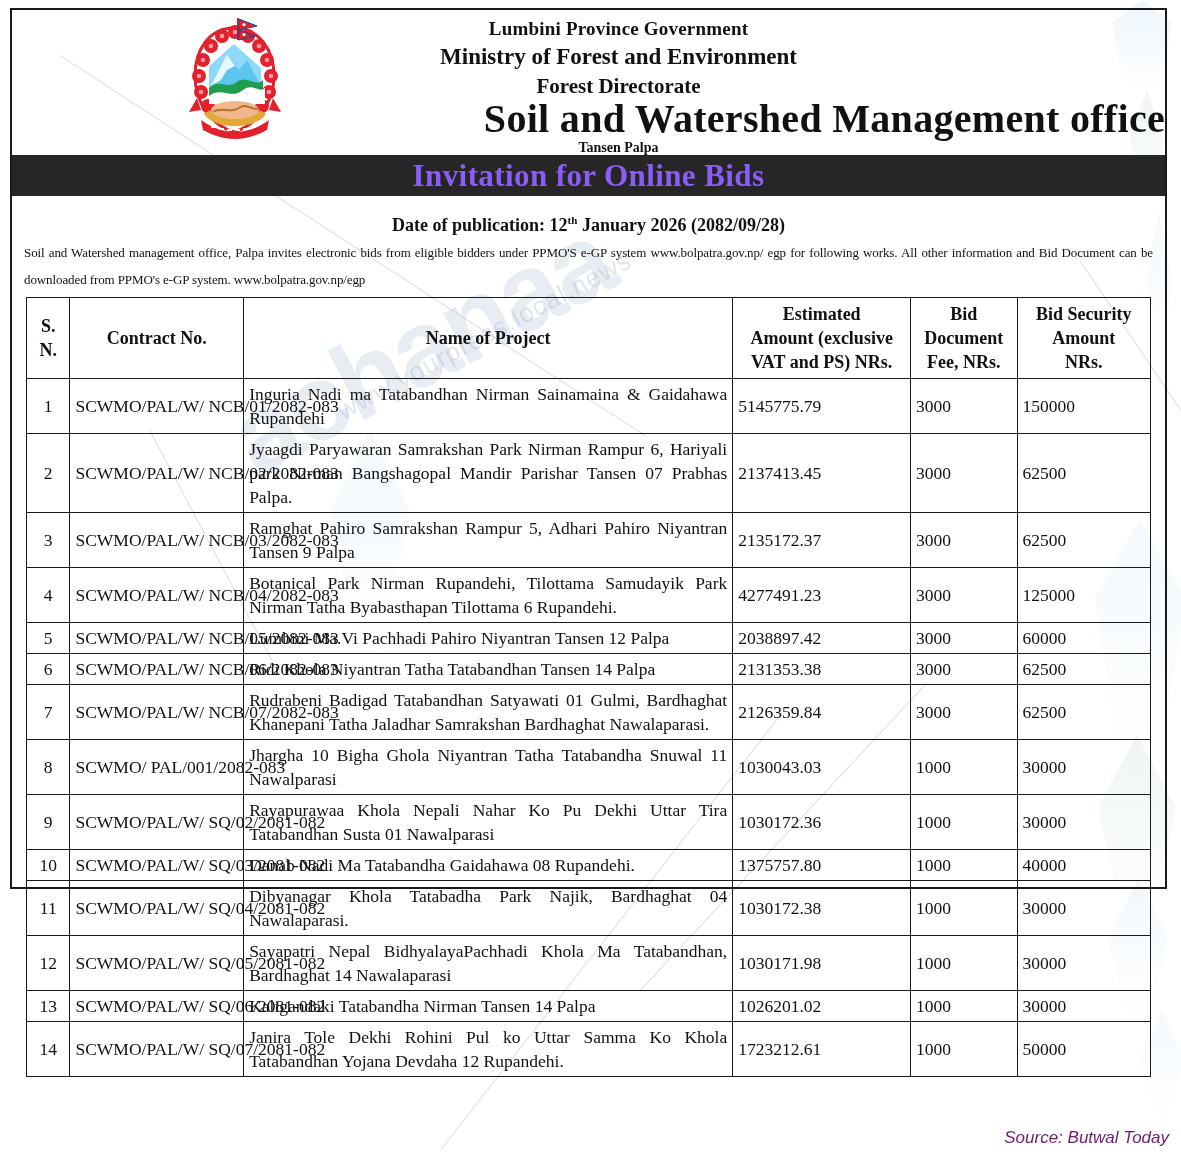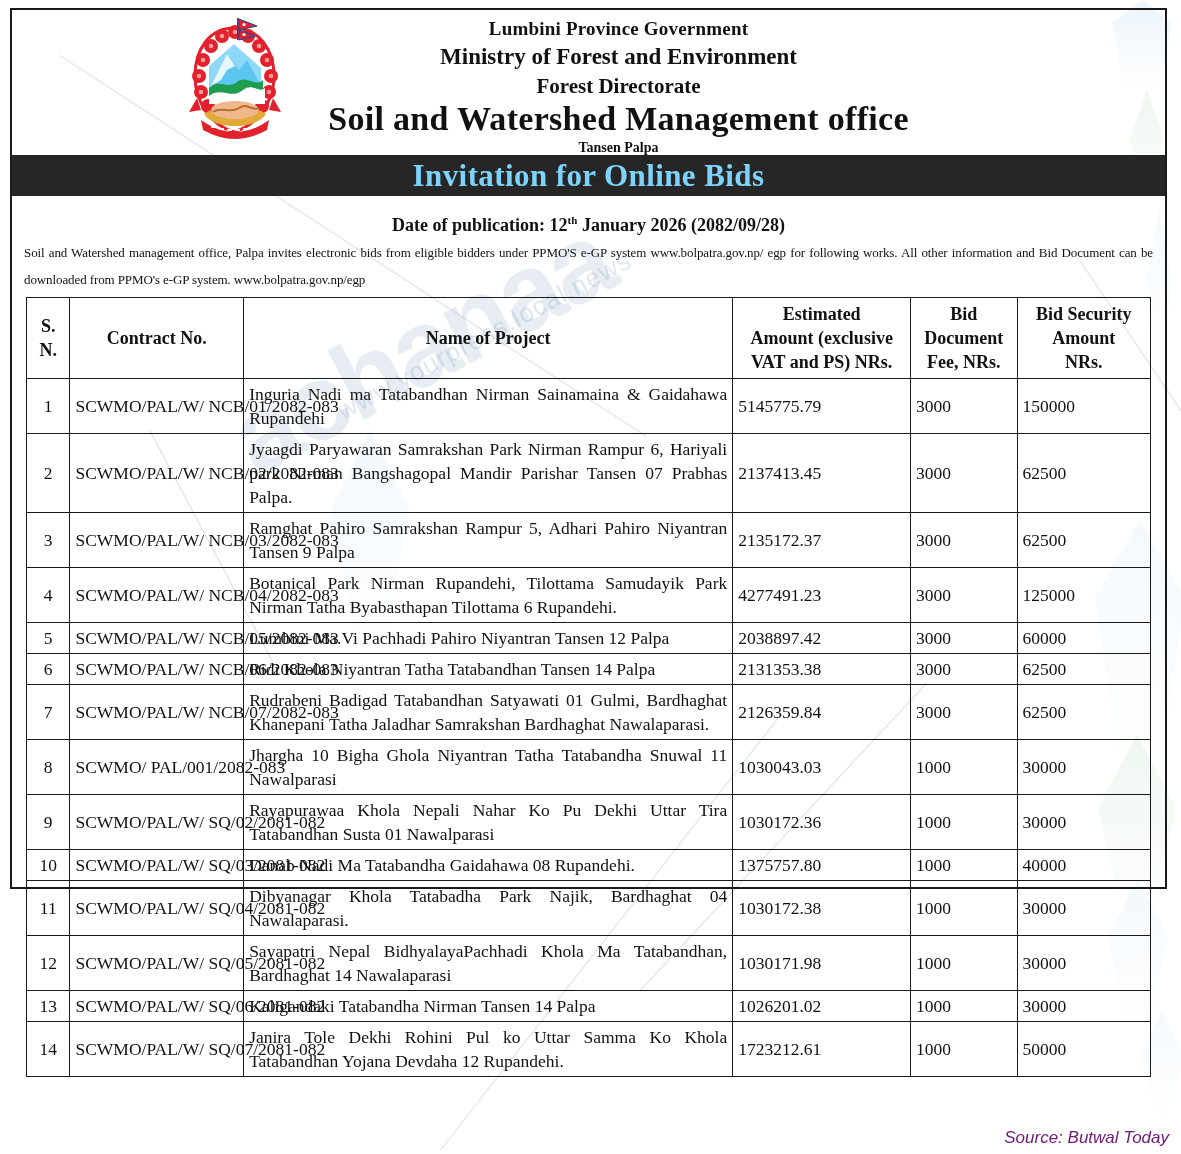--- a/index.html
+++ b/index.html
@@ -117,35 +117,36 @@
     font-size: 23px;
     font-weight: bold;
     line-height: 30px;
   }
   .lh-l3 {
     font-size: 21px;
     font-weight: bold;
     line-height: 28px;
   }
   .lh-l4 {
-    font-size: 34px;
+    font-size: 40px;
     font-weight: bold;
     line-height: 37px;
     letter-spacing: .3px;
+    text-align: right;
   }
   .lh-l5 {
     font-size: 14px;
     font-weight: bold;
     line-height: 22px;
   }
 
   
   .title-band {
     background: #262626;
-    color: #7dd3fc;
+    color: #8b5cf6;
     text-align: center;
     height: 41px;
     line-height: 41px;
     font-size: 31px;
     font-weight: bold;
     letter-spacing: .4px;
   }
 
   
   .pubdate {

